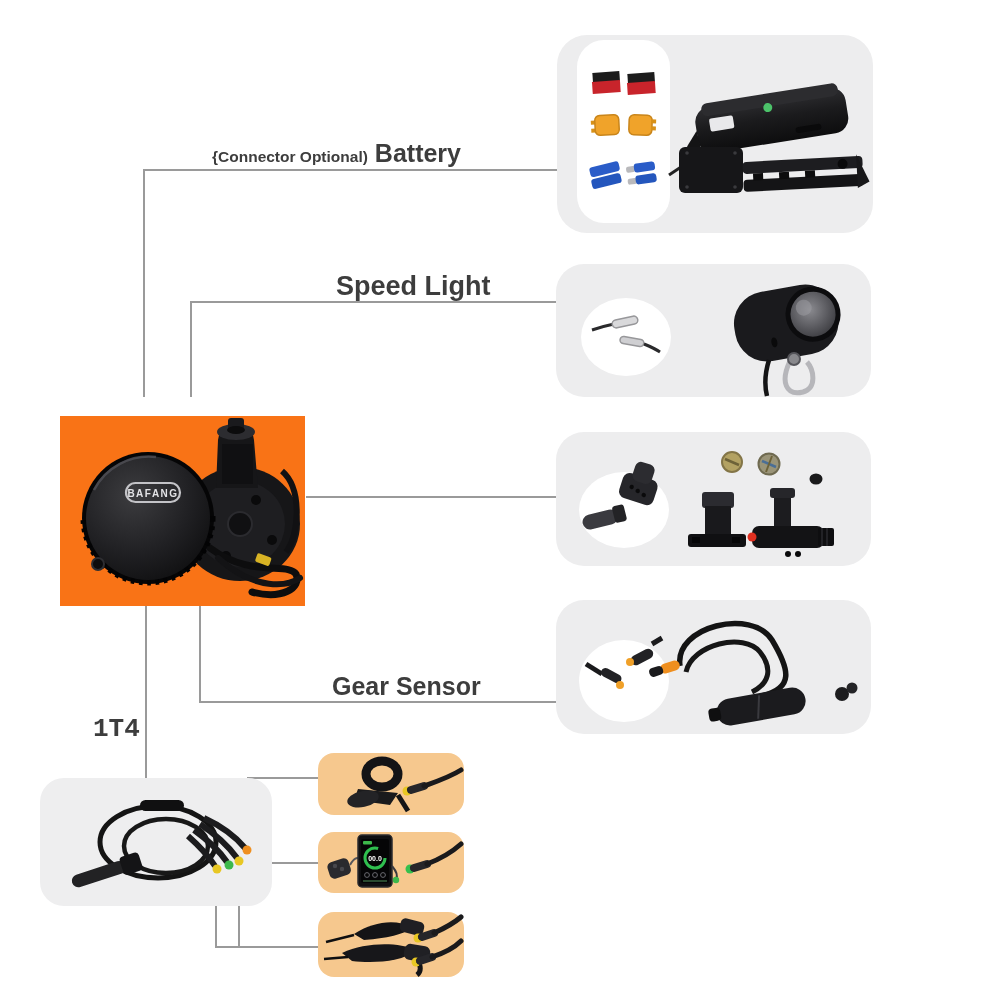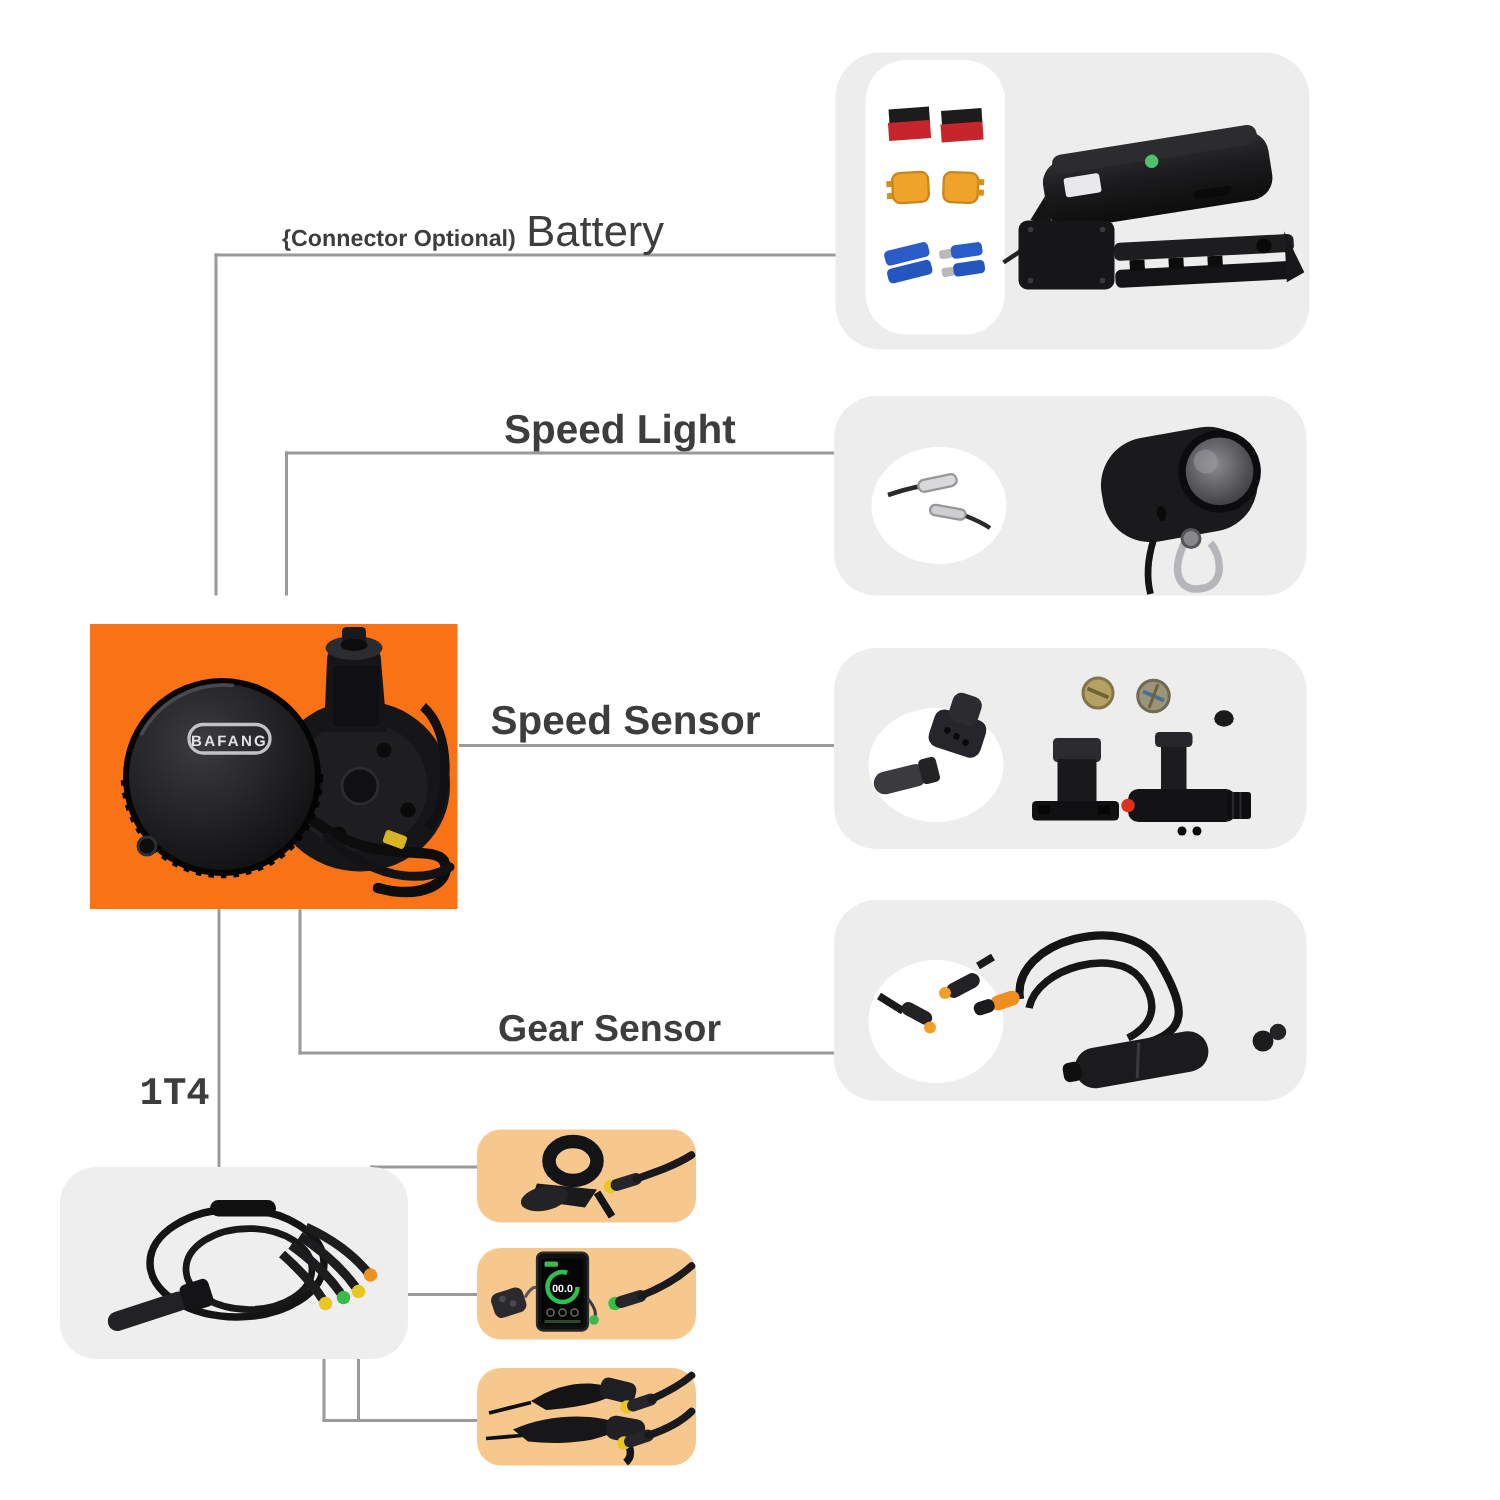--- a/index.html
+++ b/index.html
@@ -4,23 +4,23 @@
 <style>
   html,body{margin:0;padding:0;background:#ffffff;}
   .canvas{
     position:relative;width:1000px;height:1000px;background:#ffffff;overflow:hidden;
     font-family:"Liberation Sans", sans-serif;color:#3d3d3d;
   }
   .line{position:absolute;background:#9a9a9a;}
   .line.h{height:2px;}
   .line.v{width:2px;}
   .lbl{position:absolute;font-weight:bold;color:#3d3d3d;line-height:1;white-space:nowrap;}
-  .lbl-battery-row{display:flex;align-items:baseline;gap:7px;}
+  .lbl-battery-row{display:flex;align-items:baseline;gap:7px;margin-left:24px;}
   .lbl-small{font-size:15.5px;font-weight:bold;}
-  .lbl-big{font-size:29px;font-weight:normal;}
+  .lbl-big{font-size:25px;font-weight:bold;}
   .lbl-27{font-size:27px;}
   .lbl-25{font-size:25px;}
   .lbl-26{font-size:26px;}
   .panel{position:absolute;background:#ededee;}
   .panel.gray-lg{border-radius:30px;}
   .panel.gray-md{border-radius:28px;}
   .panel.gray-sm{border-radius:24px;background:#eeeeef;}
   .panel.orange{border-radius:16px;background:#f6c88e;}
   .panel > svg{position:absolute;left:0;top:0;}
   .motor-wrap{position:absolute;left:60px;top:416px;width:245px;height:190px;background:#f97316;}
@@ -43,21 +43,20 @@
   <div class="line h" style="left:238px;top:862px;width:80px;"></div>
   <div class="line v" style="left:215px;top:866px;height:82px;"></div>
   <div class="line v" style="left:238px;top:864px;height:84px;"></div>
   <div class="line h" style="left:215px;top:946px;width:103px;"></div>
 
   <div class="lbl lbl-battery-row" style="left:188px;top:141px;">
     <span class="lbl-small">{Connector Optional)</span>
     <span class="lbl-big">Battery</span>
   </div>
   <div class="lbl lbl-27" style="left:336px;top:273px;">Speed Light</div>
-  <div class="lbl lbl-27" style="left:327px;top:467px;">Speed Sensor</div>
   <div class="lbl lbl-25" style="left:332px;top:674px;">Gear Sensor</div>
   <div class="lbl lbl-26" style="left:93px;top:716px;font-family:Liberation Mono, monospace;">1T4</div>
 
   <div class="panel gray-lg" style="left:557px;top:35px;width:316px;height:198px;">
     <svg width="316" height="198" viewBox="0 0 316 198">
       <defs>
         <linearGradient id="batg" x1="0" y1="0" x2="0" y2="1">
           <stop offset="0" stop-color="#2e2e31"></stop>
             <stop offset="0.45" stop-color="#1b1b1d"></stop>
             <stop offset="1" stop-color="#0d0d0e"></stop>

